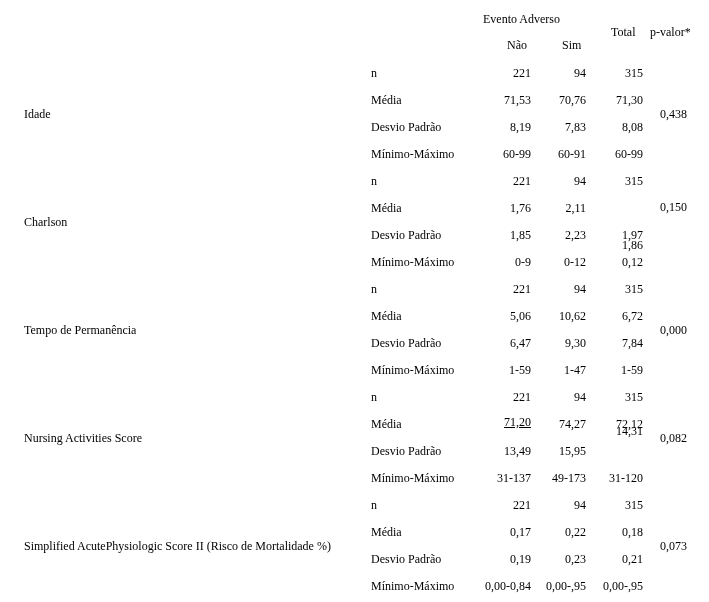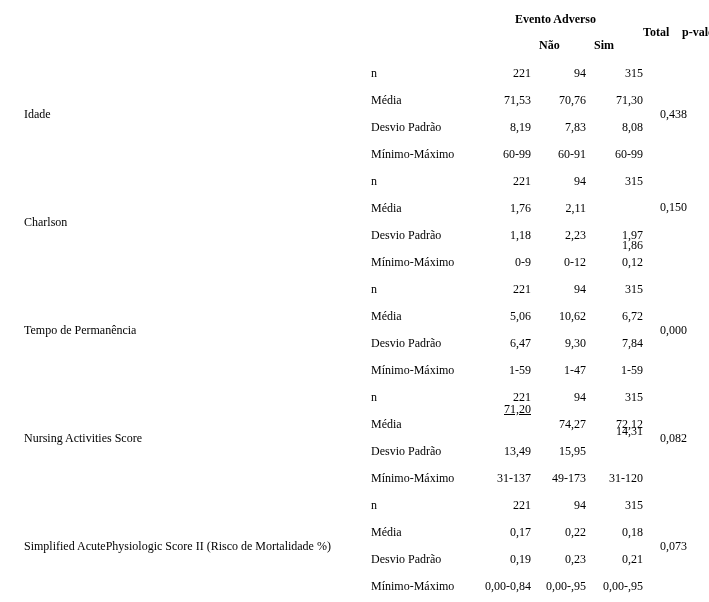--- a/index.html
+++ b/index.html
@@ -10,21 +10,21 @@
     body {
       width: 709px;
       height: 602px;
       position: relative;
       overflow: hidden;
       font-family: "Liberation Serif", "DejaVu Serif", serif;
       font-size: 12px;
       color: #000000;
     }
     .abs { position: absolute; white-space: nowrap; line-height: 14px; }
-    .hdr { font-weight: bold; margin-left: 32px; }
+    .hdr { font-weight: normal; }
     .var-label { left: 24px; text-align: right; }
     .stat-label { left: 371px; }
     .val { text-align: right; width: 70px; }
     .col-nao { left: 461px; }
     .col-sim { left: 516px; }
     .col-total { left: 573px; }
     .pval { left: 660px; }
   </style>
 </head>
 <body>
@@ -58,21 +58,21 @@
     <div class="abs pval" style="top: 200px;">0,150</div>
     <div class="abs stat-label" style="top: 174px;">n</div>
     <div class="abs val col-nao" style="top: 174px;">221</div>
     <div class="abs val col-sim" style="top: 174px;">94</div>
     <div class="abs val col-total" style="top: 174px;">315</div>
     <div class="abs stat-label" style="top: 201px;">Média</div>
     <div class="abs val col-nao" style="top: 201px;">1,76</div>
     <div class="abs val col-sim" style="top: 201px;">2,11</div>
     <div class="abs val col-total" style="top: 218px; margin-top: 20px;">1,86</div>
     <div class="abs stat-label" style="top: 228px;">Desvio Padrão</div>
-    <div class="abs val col-nao" style="top: 228px;">1,18</div>
+    <div class="abs val col-nao" style="top: 228px;">1,85</div>
     <div class="abs val col-sim" style="top: 228px;">2,23</div>
     <div class="abs val col-total" style="top: 228px;">1,97</div>
     <div class="abs stat-label" style="top: 255px;">Mínimo-Máximo</div>
     <div class="abs val col-nao" style="top: 255px;">0-9</div>
     <div class="abs val col-sim" style="top: 255px;">0-12</div>
     <div class="abs val col-total" style="top: 255px;">0,12</div>
     <div class="abs var-label" style="top: 322.5px;">Tempo de Permanência</div>
     <div class="abs pval" style="top: 322.5px;">0,000</div>
     <div class="abs stat-label" style="top: 282px;">n</div>
     <div class="abs val col-nao" style="top: 282px;">221</div>
@@ -90,21 +90,21 @@
     <div class="abs val col-nao" style="top: 363px;">1-59</div>
     <div class="abs val col-sim" style="top: 363px;">1-47</div>
     <div class="abs val col-total" style="top: 363px;">1-59</div>
     <div class="abs var-label" style="top: 430.5px;">Nursing Activities Score</div>
     <div class="abs pval" style="top: 430.5px;">0,082</div>
     <div class="abs stat-label" style="top: 390px;">n</div>
     <div class="abs val col-nao" style="top: 390px;">221</div>
     <div class="abs val col-sim" style="top: 390px;">94</div>
     <div class="abs val col-total" style="top: 390px;">315</div>
     <div class="abs stat-label" style="top: 417px;">Média</div>
-    <div class="abs val col-nao" style="top: 402px; text-decoration: underline;">71,20</div>
+    <div class="abs val col-nao" style="top: 415px; text-decoration: underline;">71,20</div>
     <div class="abs val col-sim" style="top: 417px;">74,27</div>
     <div class="abs val col-total" style="top: 417px;">72,12</div>
     <div class="abs stat-label" style="top: 444px;">Desvio Padrão</div>
     <div class="abs val col-nao" style="top: 444px;">13,49</div>
     <div class="abs val col-sim" style="top: 444px;">15,95</div>
     <div class="abs val col-total" style="top: 424px;">14,31</div>
     <div class="abs stat-label" style="top: 471px;">Mínimo-Máximo</div>
     <div class="abs val col-nao" style="top: 471px;">31-137</div>
     <div class="abs val col-sim" style="top: 471px;">49-173</div>
     <div class="abs val col-total" style="top: 471px;">31-120</div>

